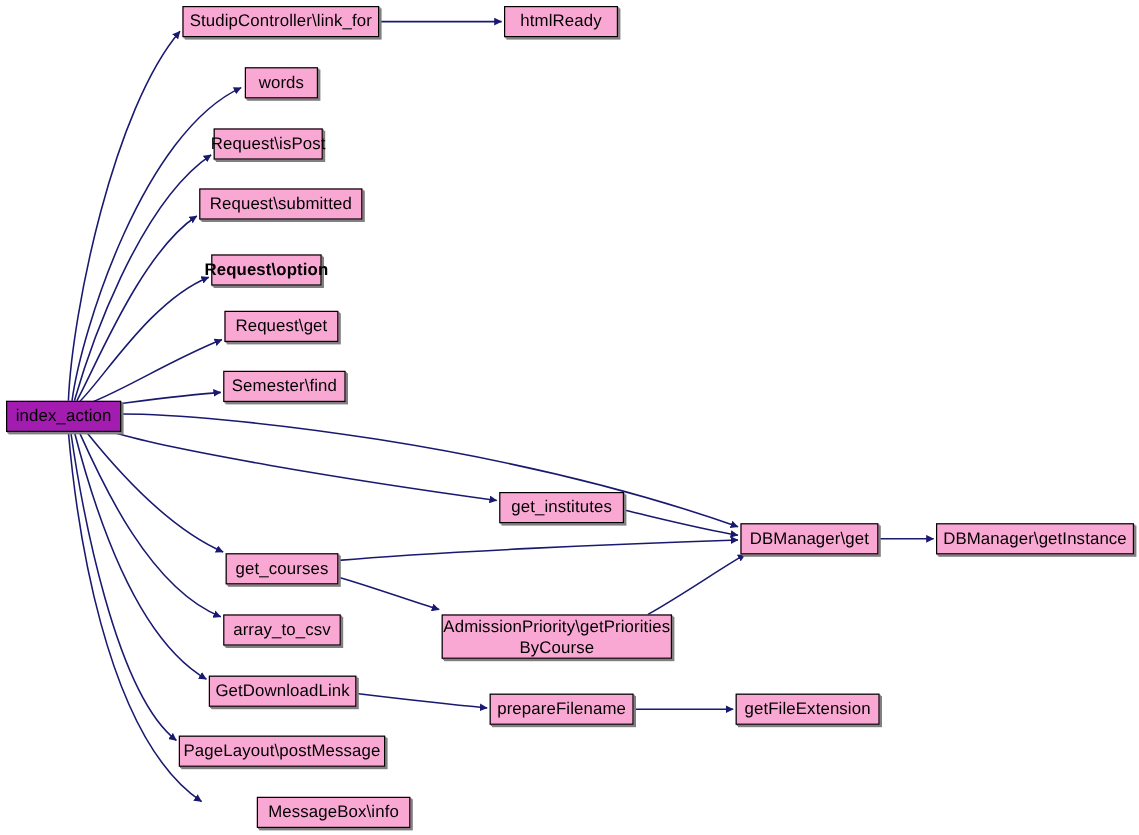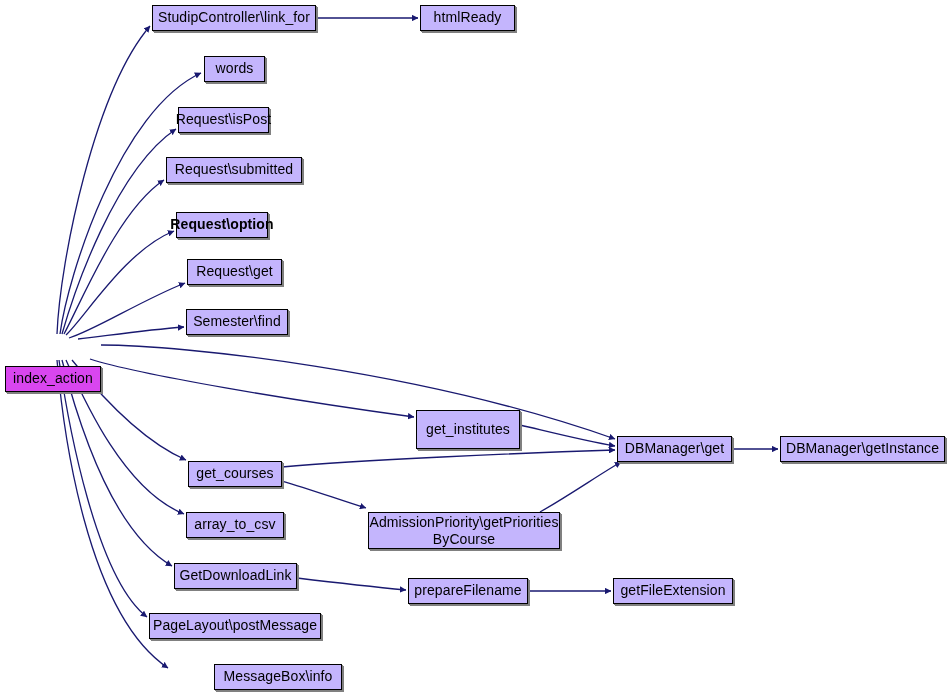--- a/index.html
+++ b/index.html
@@ -21,35 +21,34 @@
     position: absolute;
     left: 0;
     top: 0;
     width: 949px;
     height: 696px;
   }
   .node {
     position: absolute;
     box-sizing: border-box;
     border: 1px solid #000000;
-    background: #c4b5fd;
+    background: #f9a8d4;
     color: #000000;
     font-size: 14px;
     line-height: 1.12;
     text-align: center;
     display: flex;
     align-items: center;
     justify-content: center;
     white-space: pre;
     box-shadow: 1px 1px 0 0 #808080, 2px 2px 0 0 #808080;
     letter-spacing: 0.1px;
   }
   .node.root {
-    background: #d946ef;
-    margin-top: 32px;
+    background: #a21caf;
   }
   .node.two-line {
     line-height: 1.15;
   }
 </style>
 </head>
 <body>
 
 <div id="canvas">
 
@@ -88,21 +87,21 @@
   <div id="nodes-group">
       <div class="node root" style="left: 5px; top: 334px; width: 96px; height: 26px;">index_action</div>
       <div class="node" style="left: 152px; top: 5px; width: 164px; height: 26px;">StudipController\link_for</div>
       <div class="node" style="left: 420px; top: 5px; width: 95px; height: 26px;">htmlReady</div>
       <div class="node" style="left: 204px; top: 56px; width: 61px; height: 26px;">words</div>
       <div class="node" style="left: 178px; top: 107px; width: 91px; height: 26px;">Request\isPost</div>
       <div class="node" style="left: 166px; top: 157px; width: 136px; height: 26px;">Request\submitted</div>
       <div class="node" style="left: 176px; top: 212px; width: 92px; height: 26px; font-weight: bold;">Request\option</div>
       <div class="node" style="left: 187px; top: 259px; width: 95px; height: 26px;">Request\get</div>
       <div class="node" style="left: 186px; top: 309px; width: 102px; height: 26px;">Semester\find</div>
-      <div class="node" style="left: 416px; top: 410px; width: 104px; height: 39px;">get_institutes</div>
+      <div class="node" style="left: 416px; top: 410px; width: 104px; height: 26px;">get_institutes</div>
       <div class="node" style="left: 617px; top: 436px; width: 115px; height: 26px;">DBManager\get</div>
       <div class="node" style="left: 780px; top: 436px; width: 165px; height: 26px;">DBManager\getInstance</div>
       <div class="node" style="left: 188px; top: 461px; width: 94px; height: 26px;">get_courses</div>
       <div class="node" style="left: 186px; top: 512px; width: 98px; height: 26px;">array_to_csv</div>
       <div class="node two-line" style="left: 368px; top: 512px; width: 192px; height: 37px;">AdmissionPriority\getPriorities
 ByCourse</div>
       <div class="node" style="left: 174px; top: 563px; width: 123px; height: 26px;">GetDownloadLink</div>
       <div class="node" style="left: 408px; top: 578px; width: 120px; height: 26px;">prepareFilename</div>
       <div class="node" style="left: 613px; top: 578px; width: 120px; height: 26px;">getFileExtension</div>
       <div class="node" style="left: 149px; top: 613px; width: 172px; height: 26px;">PageLayout\postMessage</div>

